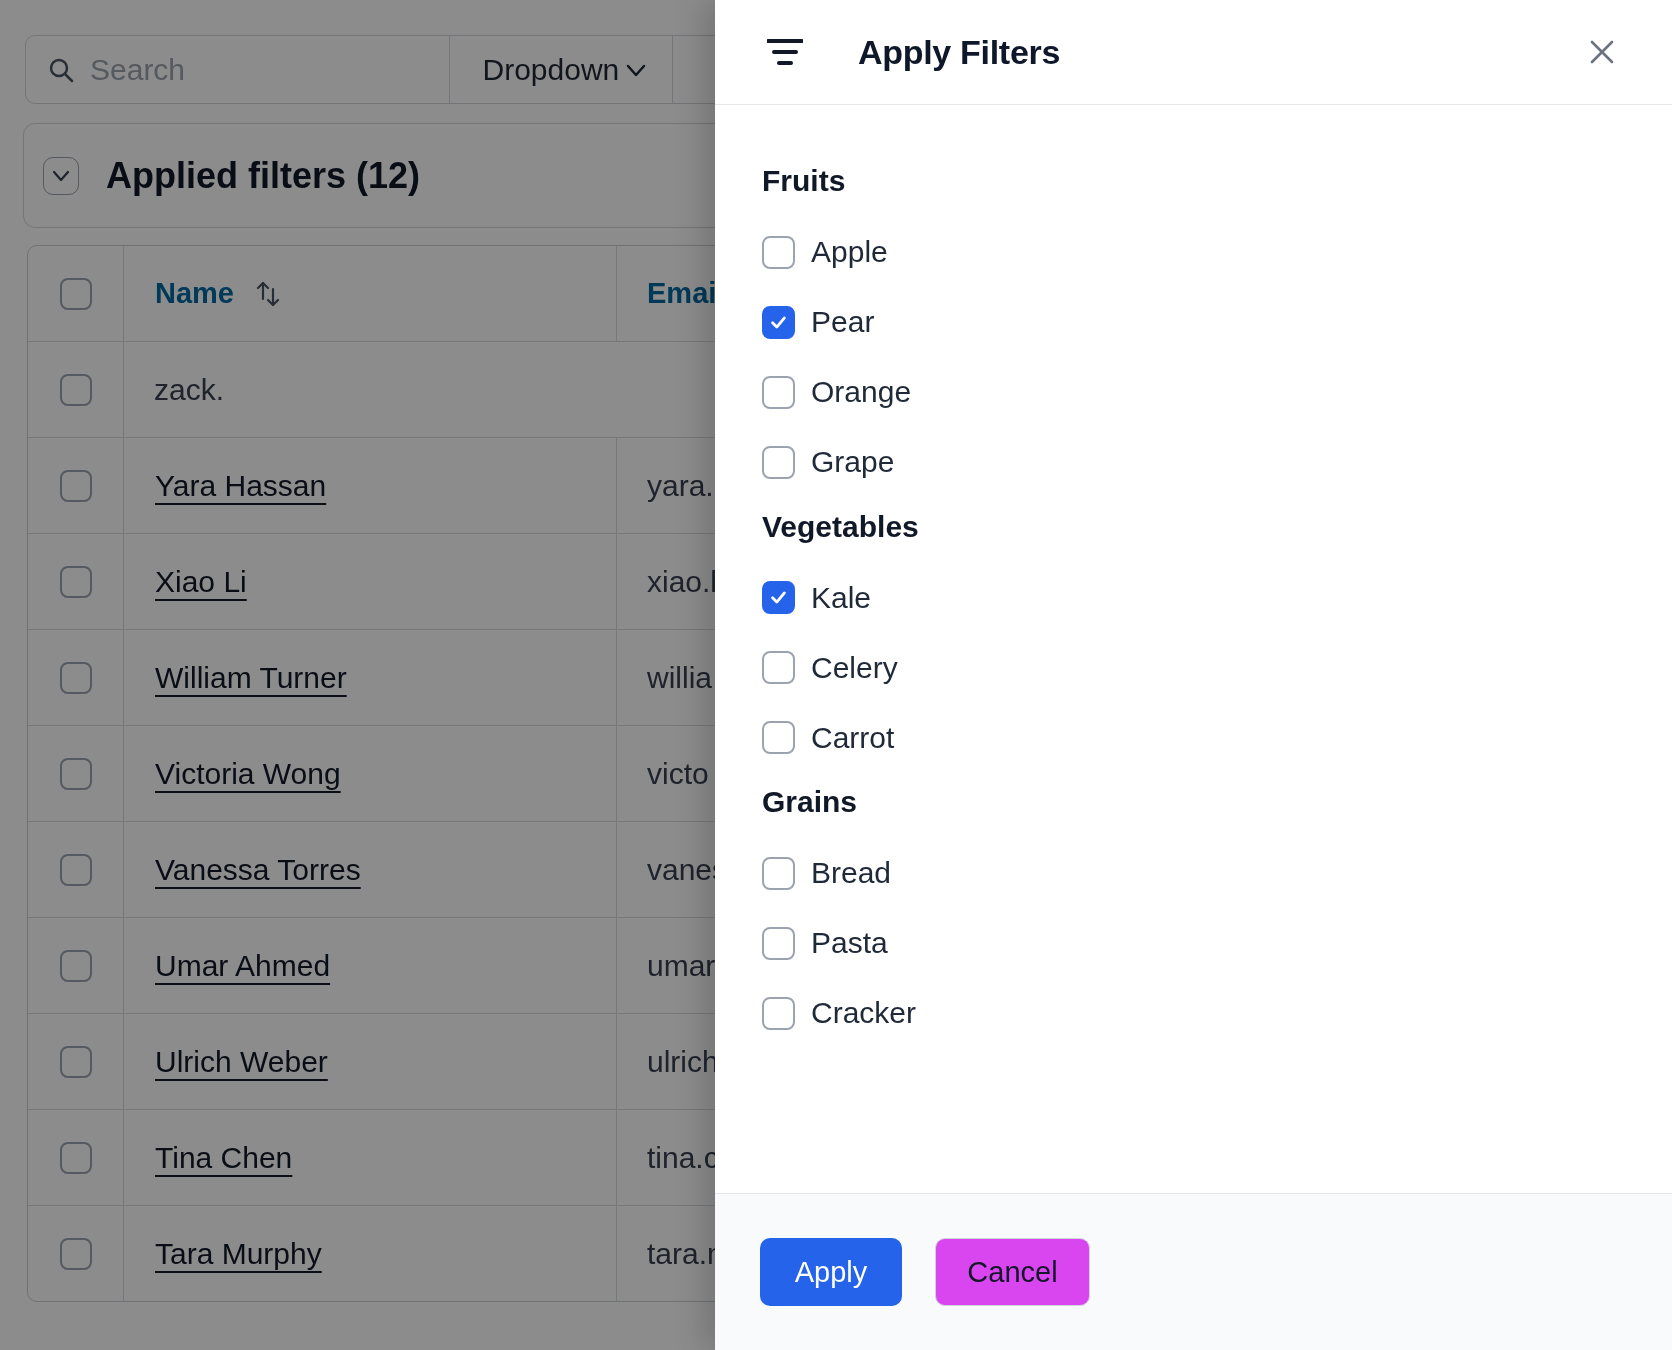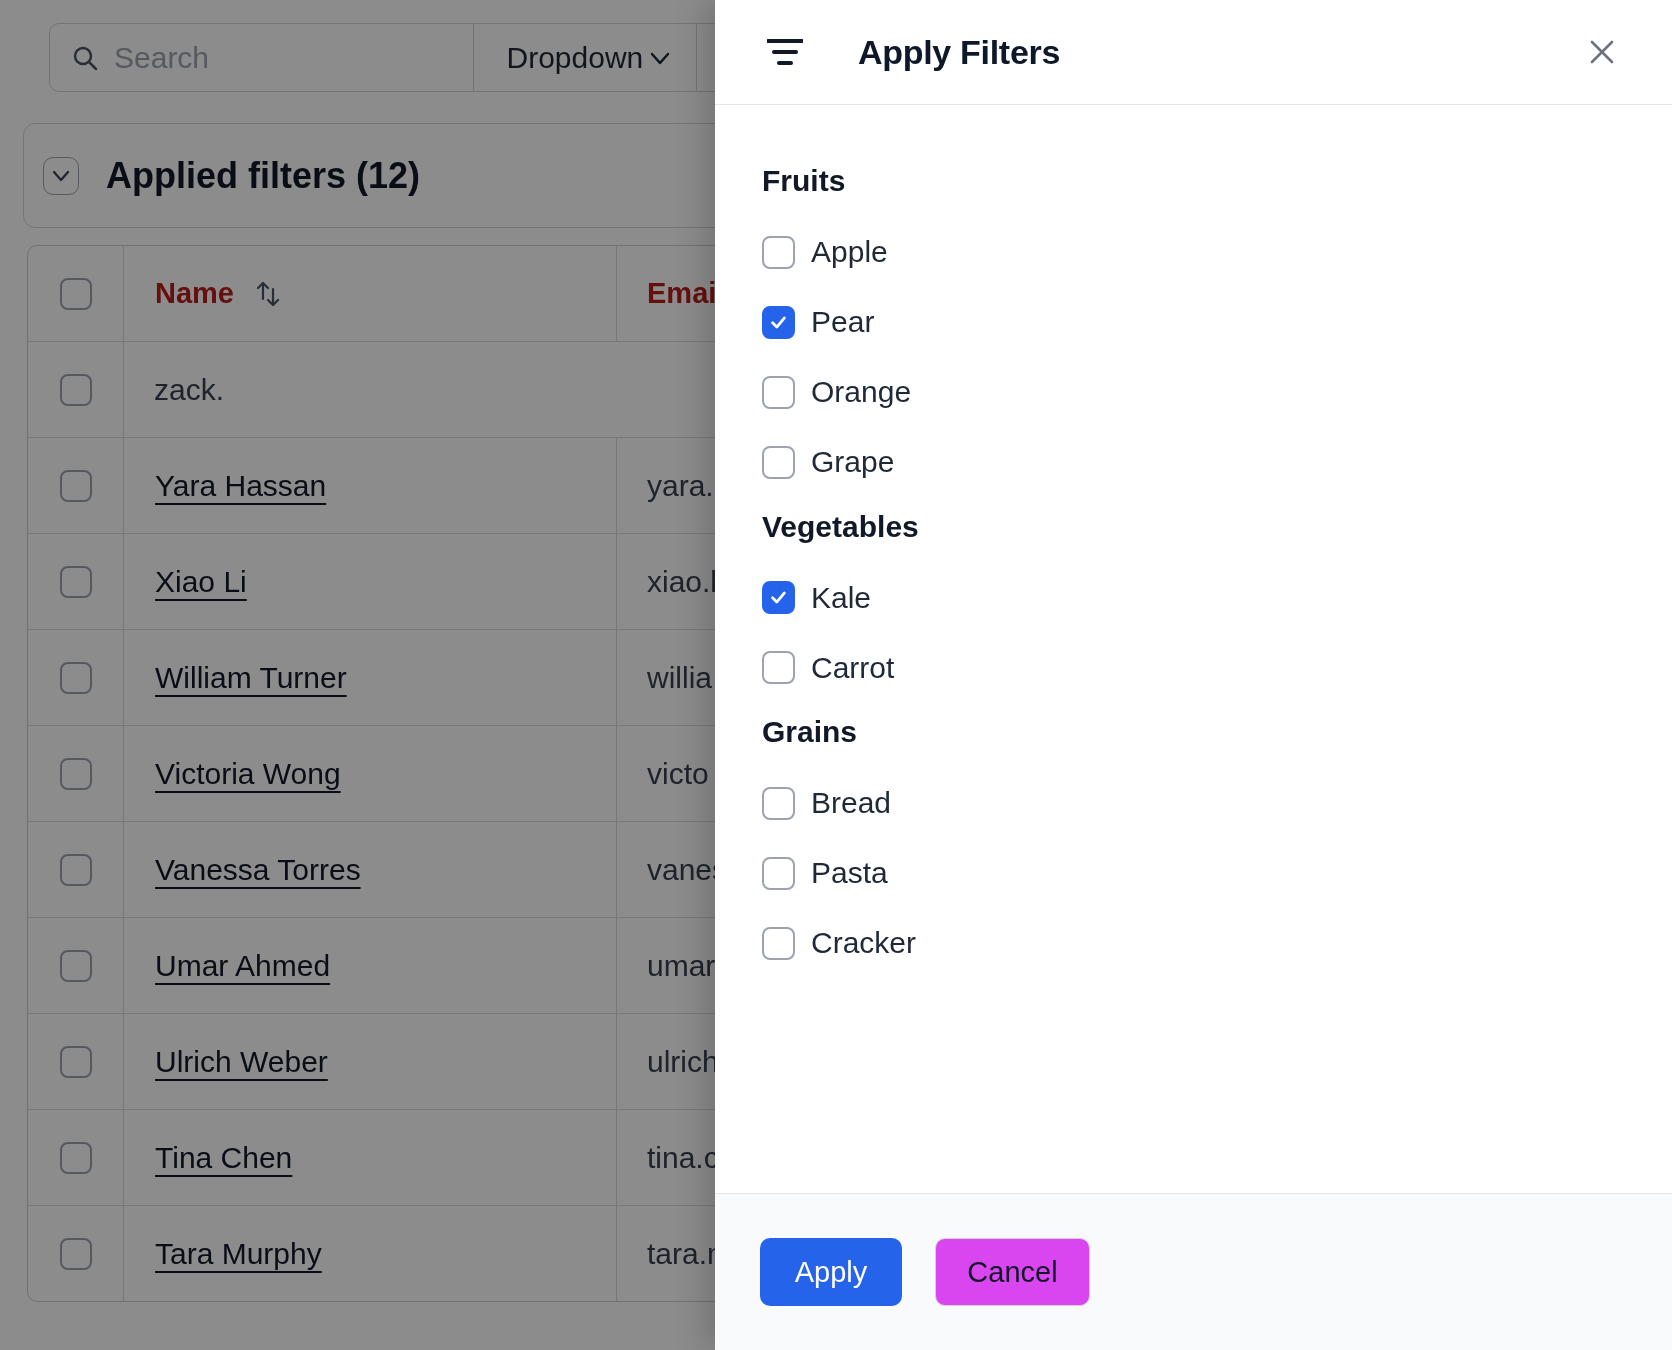--- a/index.html
+++ b/index.html
@@ -3,42 +3,42 @@
 <meta charset="utf-8">
 <style>
   * { margin:0; padding:0; box-sizing:border-box; }
   html,body { width:1672px; height:1350px; }
   body { font-family:"Liberation Sans","DejaVu Sans",sans-serif; background:#fff; }
   .app { position:relative; width:1672px; height:1350px; overflow:hidden; background:#fff; }
 
   
   .base { position:absolute; inset:0; background:#fff; }
 
-  .toolbar { position:absolute; left:25px; top:23px; display:flex;margin-left:24px; }
+  .toolbar { position:absolute; left:25px; top:35px; display:flex; }
   .seg { height:69px; background:#fff; border:1.5px solid #d1d5db; display:flex; align-items:center; }
   .seg-search { width:425px; border-radius:10px 0 0 10px; padding-left:22px; }
   .seg-dropdown { width:225px; margin-left:-1.5px; justify-content:space-between; padding:0 24px 0 33px; }
   .seg-extra { width:300px; margin-left:-1.5px; }
   .search-icon { width:26px; height:26px; margin-right:16px; flex:0 0 auto; }
   .search-placeholder { font-size:30px; color:#9ca3af; }
   .dropdown-label { font-size:30px; color:#1f2937; }
 
   .filters-card { position:absolute; left:23px; top:123px; width:1300px; height:105px; background:#fff; border:1.5px solid #d1d5db; border-radius:12px; display:flex; align-items:center; padding-left:19px; }
   .chev-btn { width:36px; height:38px; border:1.5px solid #9ca3af; border-radius:10px; background:#fff; display:flex; align-items:center; justify-content:center; }
   .filters-label { font-size:36px; font-weight:700; color:#111827; margin-left:27px; }
 
   .table { position:absolute; left:27px; top:245px; width:1700px; border:1.5px solid #cbd0d6; border-radius:10px; background:#fff; overflow:hidden; }
   .trow { display:grid; grid-template-columns:95px 493px 1fr; height:96px; border-top:1.5px solid #d7dade; }
   .trow.thead { height:95px; border-top:none; }
   .tcell { display:flex; align-items:center; }
   .cell-check { justify-content:center; }
   .cell-name { border-left:1.5px solid #d7dade; padding-left:31px; }
   .cell-email { border-left:1.5px solid #d7dade; padding-left:30px; }
   .row-checkbox { width:32px; height:32px; border:2px solid #9ca3af; border-radius:8px; background:#fff; }
-  .th-label { font-size:29px; font-weight:700; color:#b91c1c; }
+  .th-label { font-size:29px; font-weight:700; color:#0369a1; }
   .sort-icon { margin-left:18px; }
   .name-link { font-size:30px; color:#111827; text-decoration:underline; text-underline-offset:7px; text-decoration-thickness:2px; }
   .email-text { font-size:30px; color:#374151; white-space:nowrap; }
 
   .dim-overlay { position:absolute; inset:0; background:rgba(0,0,0,0.45); z-index:2; }
 
   
   .panel { position:absolute; left:715px; top:0; width:957px; height:1350px; background:#fff; z-index:3; box-shadow:-10px 0 30px rgba(0,0,0,0.18); display:flex; flex-direction:column; }
   .panel-header { flex:0 0 auto; height:105px; border-bottom:1.5px solid #e5e7eb; display:flex; align-items:center; padding:0 0 0 52px;gap:15px; }
   .filter-icon { flex:0 0 auto; margin-right:40px; }
@@ -291,20 +291,26 @@
     <div>
   <div class="f-option">
     <span class="f-check checked">
       <svg width="23" height="23" viewBox="0 0 33 33" fill="none">
         <polyline points="8,17 14,23 25,10" stroke="#ffffff" stroke-width="4" fill="none" stroke-linecap="round" stroke-linejoin="round"></polyline>
       </svg>
     </span>
     <span class="f-option-label">Kale</span>
   </div>
 
+  <div class="f-option">
+    <span class="f-check">
+      
+    </span>
+    <span class="f-option-label">Celery</span>
+  </div>
 
   <div class="f-option">
     <span class="f-check">
       
     </span>
     <span class="f-option-label">Carrot</span>
   </div>
 </div>
   </div>
 

